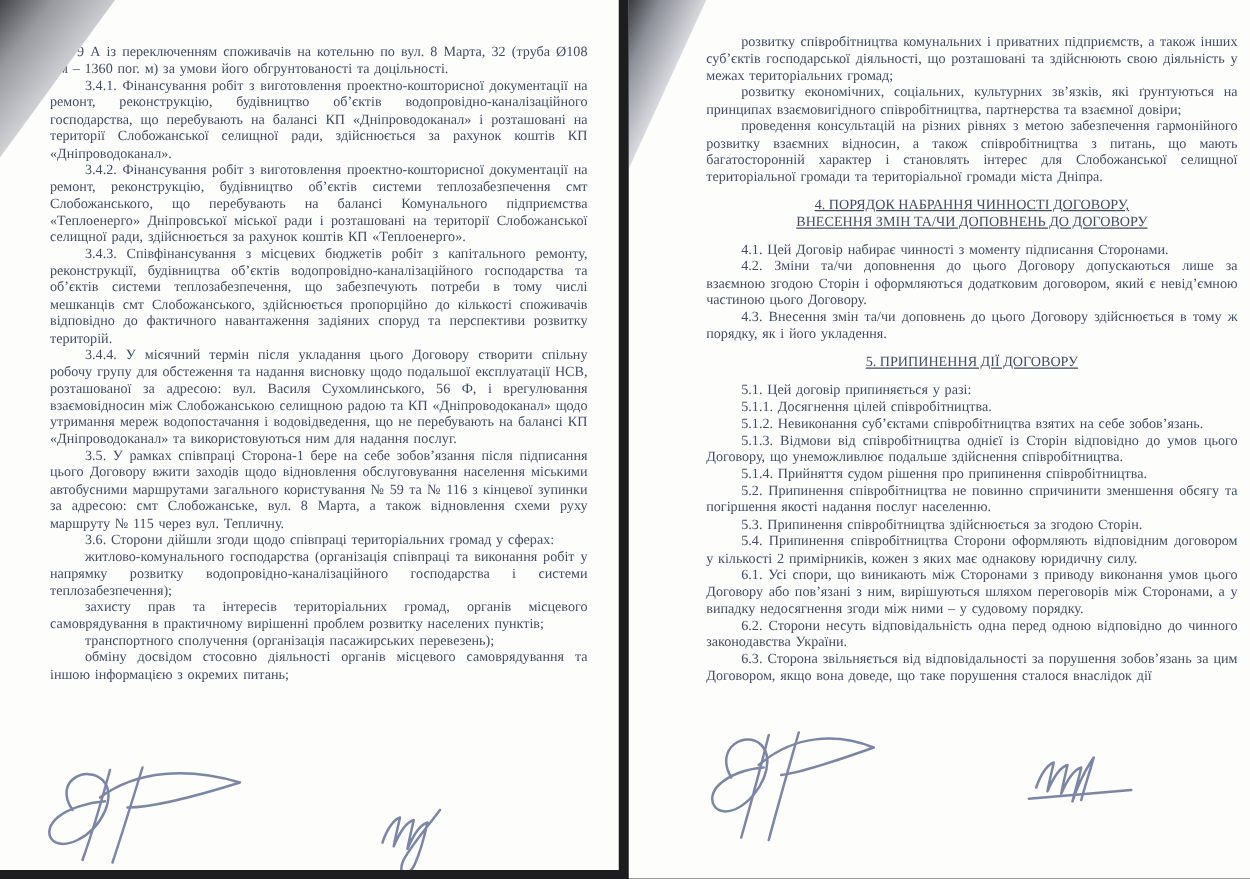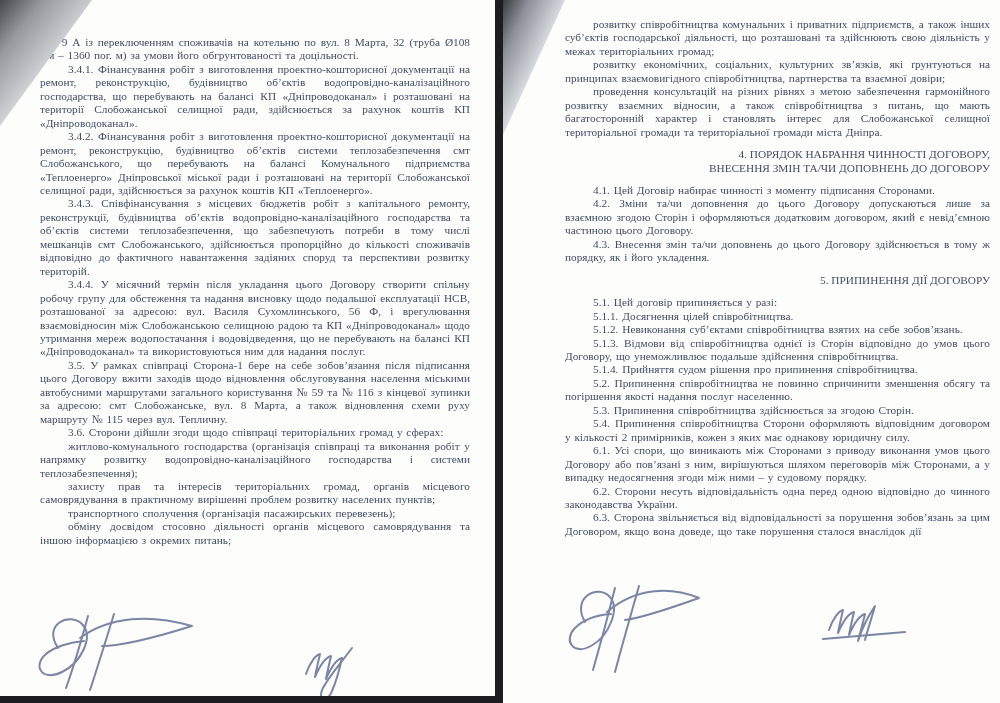--- a/index.html
+++ b/index.html
@@ -15,37 +15,38 @@
     background: #fdfdfc;
     color: #414d66;
     box-sizing: border-box;
   }
   #page-left {
     left: 0; top: 0; width: 495px; height: 696px;
     padding: 36px 25px 0 40px;
   }
   #page-right {
     left: 503px; top: 0; width: 497px; height: 703px;
-    padding: 18px 10px 0 62px;
+    padding: 28px 10px 0 62px;
   }
   .page p {
     margin: 0;
     font-size: 11.3px;
     line-height: 13.45px;
     text-align: justify;
     text-indent: 28px;
     word-spacing: 1px;
   }
   .page p.cont { text-indent: 0; }
   .page p.heading {
-    text-align: right;
+    text-align: center;
     text-indent: 0;
     margin: 9px 0 9px 0;
     white-space: pre-line;
     word-spacing: 0;
+    text-decoration: underline;
   }
   .fold {
     position: absolute; left: 0; top: 0;
     pointer-events: none;
   }
   #fold-left {
     width: 96px; height: 130px;
     background: linear-gradient(128deg, #46474c 0%, #97999f 22%, #d5d7db 52%, #ffffff 88%);
     clip-path: polygon(0 0, 92px 0, 0 126px);
   }

